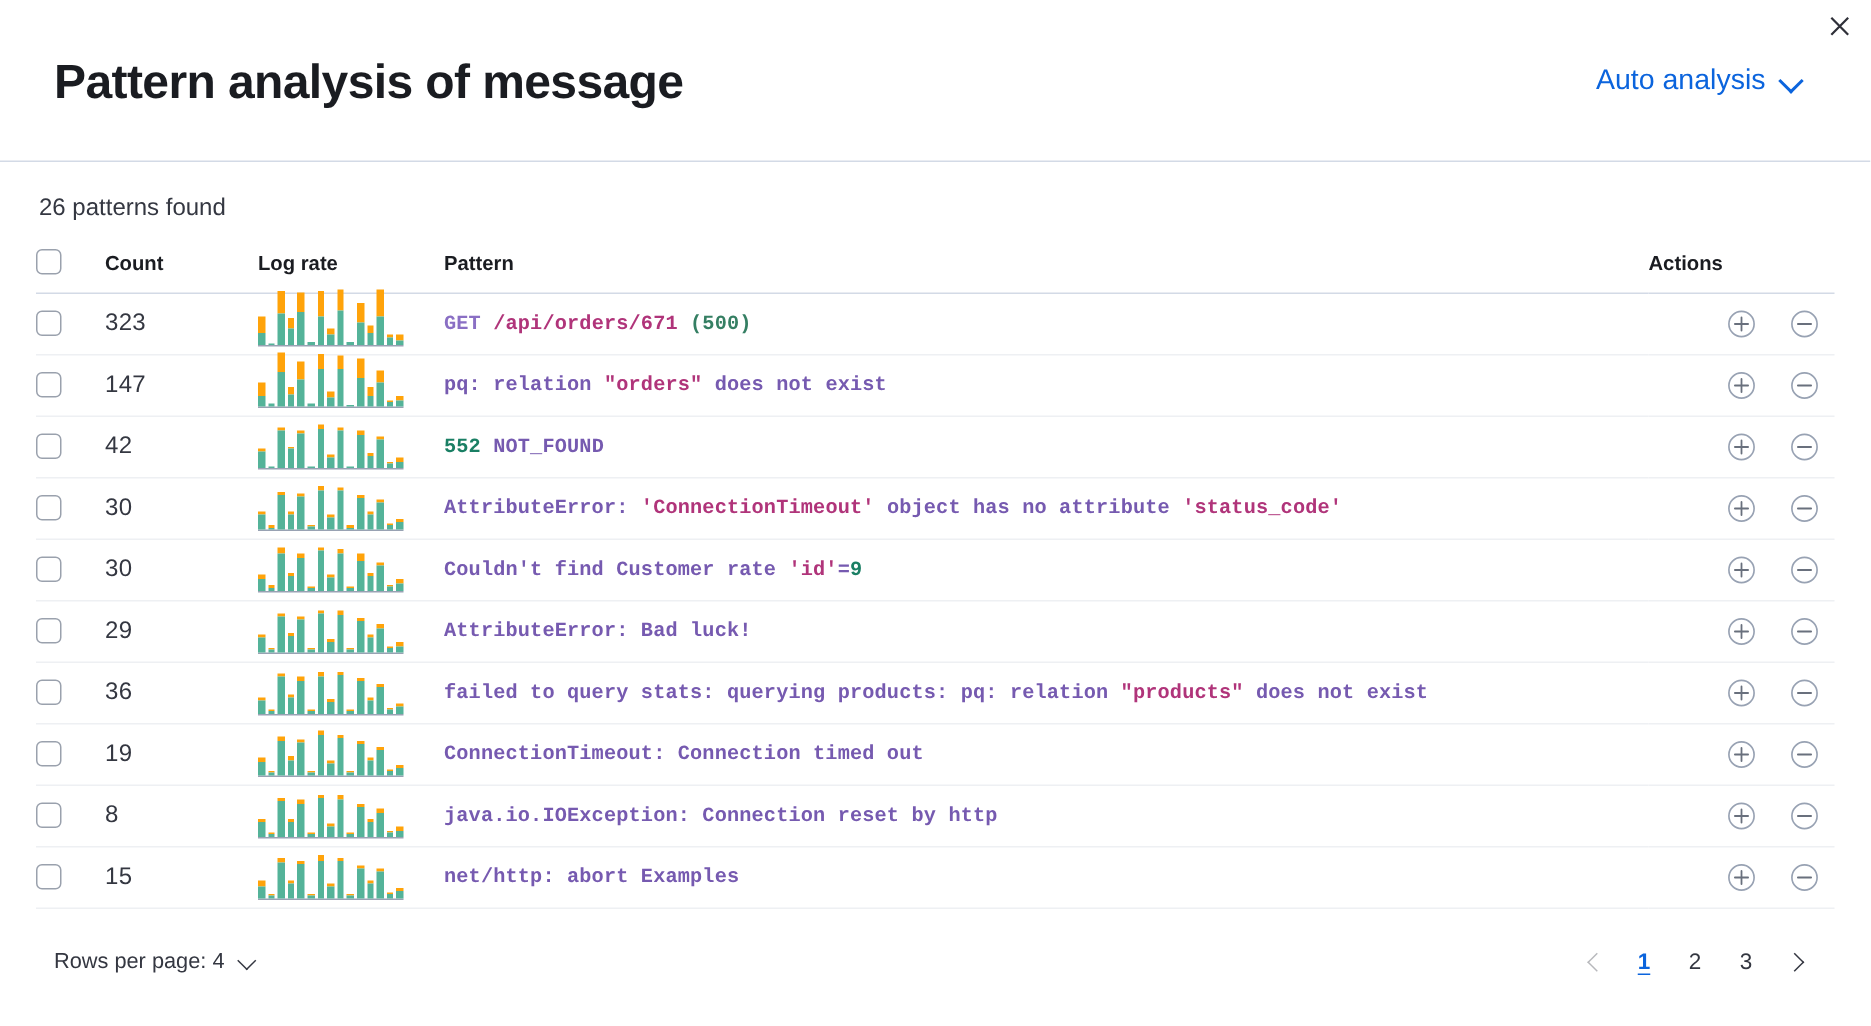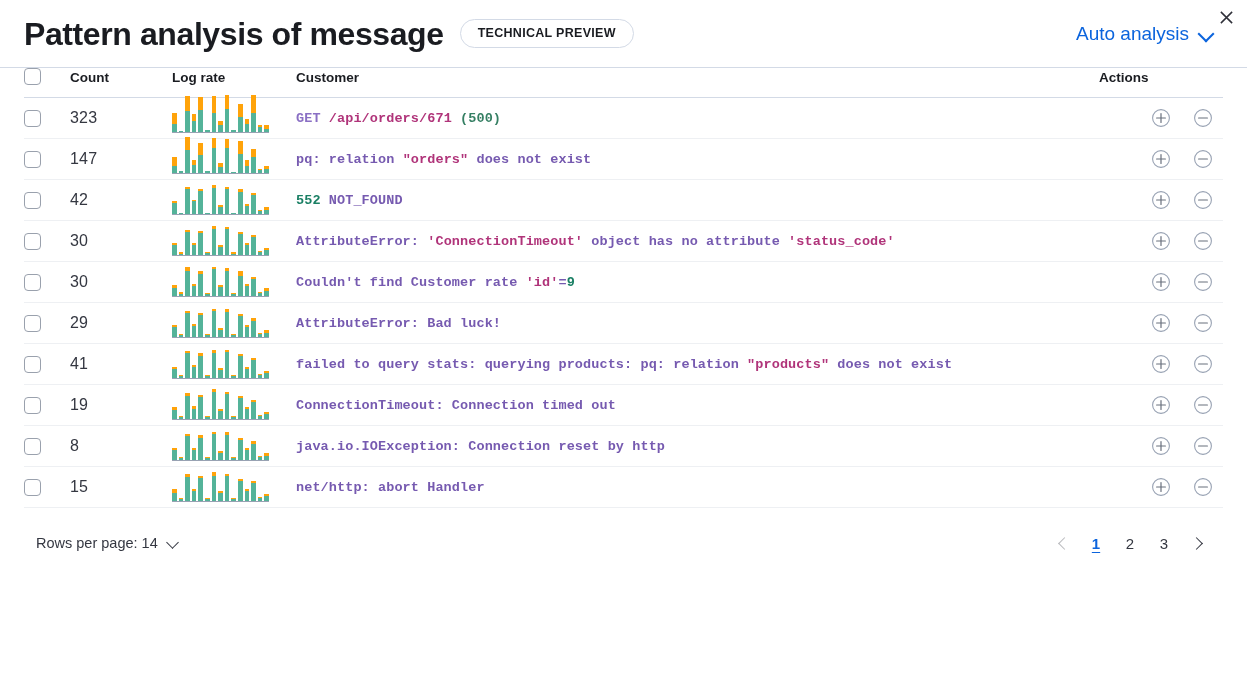--- a/index.html
+++ b/index.html
@@ -7,25 +7,25 @@
     width: 1247px; height: 684px;
     background: #ffffff;
     font-family: "Liberation Sans", sans-serif;
     color: #343741;
     overflow: hidden;
   }
 
   
   .flyout-header {
     position: relative;
-    height: 68px;
+    height: 108px;
     border-bottom: 1px solid #d3dae6;
     display: flex;
     align-items: center;
-    padding: 0 24px;
+    padding: 0 36px;
   }
   .title-group { display: flex; align-items: center; gap: 16px; }
   .page-title {
     font-size: 32px;
     font-weight: 700;
     letter-spacing: -0.4px;
     color: #1a1c21;
     line-height: 1;
   }
   .tech-preview-badge {
@@ -243,49 +243,49 @@
     text-decoration: underline;
     text-underline-offset: 3px;
   }
 </style>
 </head>
 <body>
 
 <div class="flyout-header">
   <div class="title-group">
     <div class="page-title">Pattern analysis of message</div>
-    <div class="tech-preview-badge">TECHNICAL PREVIEW</div>
   </div>
 
   <div class="header-right">
     <div class="auto-sampling">
       <span>Auto analysis</span>
       <span class="chevron-down"></span>
     </div>
   </div>
 
   <div class="close-btn">
     <svg width="15" height="15" viewBox="0 0 16 16" aria-hidden="true">
       <path d="M2 2 L14 14 M14 2 L2 14" stroke="#2f3039" stroke-width="1.6" fill="none"></path>
     </svg>
   </div>
 </div>
 
 <div class="flyout-body">
 
+  <div class="patterns-found">26 patterns found</div>
 
   <table class="patterns-table">
     <thead>
       <tr>
         <th class="col-check">
           <span class="cbx"></span>
         </th>
         <th class="col-count">Count</th>
         <th class="col-rate">Log rate</th>
-        <th class="col-ex">Customer</th>
+        <th class="col-ex">Pattern</th>
         <th class="col-act">Actions</th>
       </tr>
     </thead>
     <tbody id="rows-body">
         <tr>
           <td class="col-check"><span class="cbx"></span></td>
           <td class="col-count"><span class="count-cell">323</span></td>
           <td class="col-rate">
             <div class="spark">
               <div class="bar">
@@ -767,21 +767,21 @@
                 </svg></span>
               <span class="icon-btn"><svg width="20" height="20" viewBox="0 0 20 20">
                   <circle cx="10" cy="10" r="8.4" stroke="#98a2b3" stroke-width="1.1" fill="none"></circle>
                   <path d="M5.6 10 H14.4" stroke="#69707d" stroke-width="1.2" fill="none" stroke-linecap="round"></path>
                 </svg></span>
             </div>
           </td>
         </tr>
         <tr>
           <td class="col-check"><span class="cbx"></span></td>
-          <td class="col-count"><span class="count-cell">41</span></td>
+          <td class="col-count"><span class="count-cell">36</span></td>
           <td class="col-rate">
             <div class="spark">
               <div class="bar">
                 <div class="seg-top" style="height: 2.25px;"></div>
                 <div class="seg-bot" style="height: 9px;"></div>
               </div>
               <div class="bar">
                 <div class="seg-top" style="height: 1.13px;"></div>
                 <div class="seg-bot" style="height: 1.88px;"></div>
               </div>
@@ -1082,41 +1082,41 @@
                 <div class="seg-top" style="height: 1.13px;"></div>
                 <div class="seg-bot" style="height: 2.63px;"></div>
               </div>
               <div class="bar">
                 <div class="seg-top" style="height: 2.25px;"></div>
                 <div class="seg-bot" style="height: 4.88px;"></div>
               </div>
             </div>
           </td>
           <td class="col-ex">
-            <div class="example"><span class="tok-default">net/http: abort Handler</span></div>
+            <div class="example"><span class="tok-default">net/http: abort Examples</span></div>
           </td>
           <td class="col-act">
             <div class="actions">
               <span class="icon-btn"><svg width="20" height="20" viewBox="0 0 20 20">
                   <circle cx="10" cy="10" r="8.4" stroke="#98a2b3" stroke-width="1.1" fill="none"></circle>
                   <path d="M10 5.6 V14.4 M5.6 10 H14.4" stroke="#69707d" stroke-width="1.2" fill="none" stroke-linecap="round"></path>
                 </svg></span>
               <span class="icon-btn"><svg width="20" height="20" viewBox="0 0 20 20">
                   <circle cx="10" cy="10" r="8.4" stroke="#98a2b3" stroke-width="1.1" fill="none"></circle>
                   <path d="M5.6 10 H14.4" stroke="#69707d" stroke-width="1.2" fill="none" stroke-linecap="round"></path>
                 </svg></span>
             </div>
           </td>
         </tr>
       </tbody>
   </table>
 
   <div class="table-footer">
     <div class="rows-per-page">
-      <span>Rows per page: 14</span>
+      <span>Rows per page: 4</span>
       <span class="chev-sm"></span>
     </div>
     <div class="pagination" id="pagination">
       <div class="page-arrow prev disabled">
           <i></i>
         </div>
     <div class="page-num active">1</div>
         <div class="page-num">2</div>
         <div class="page-num">3</div>
         <div class="page-arrow next">

